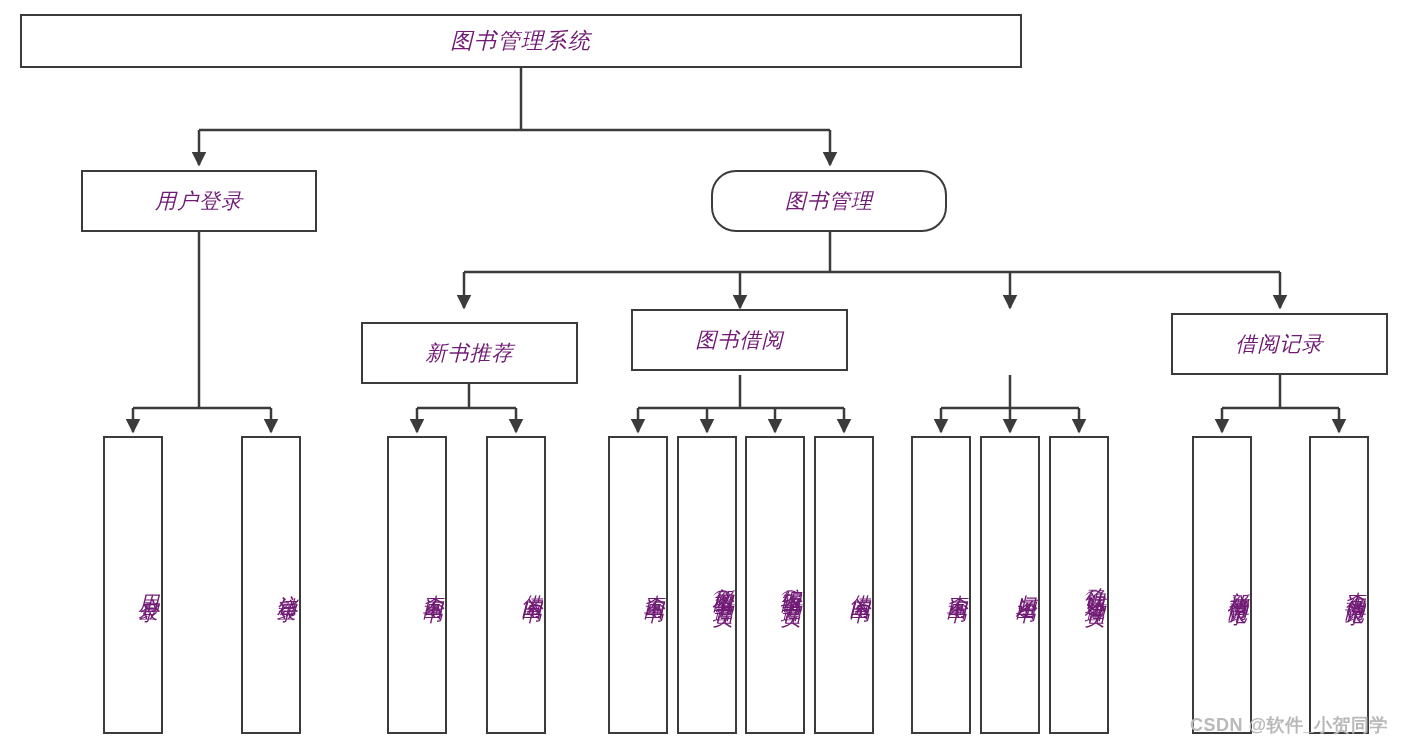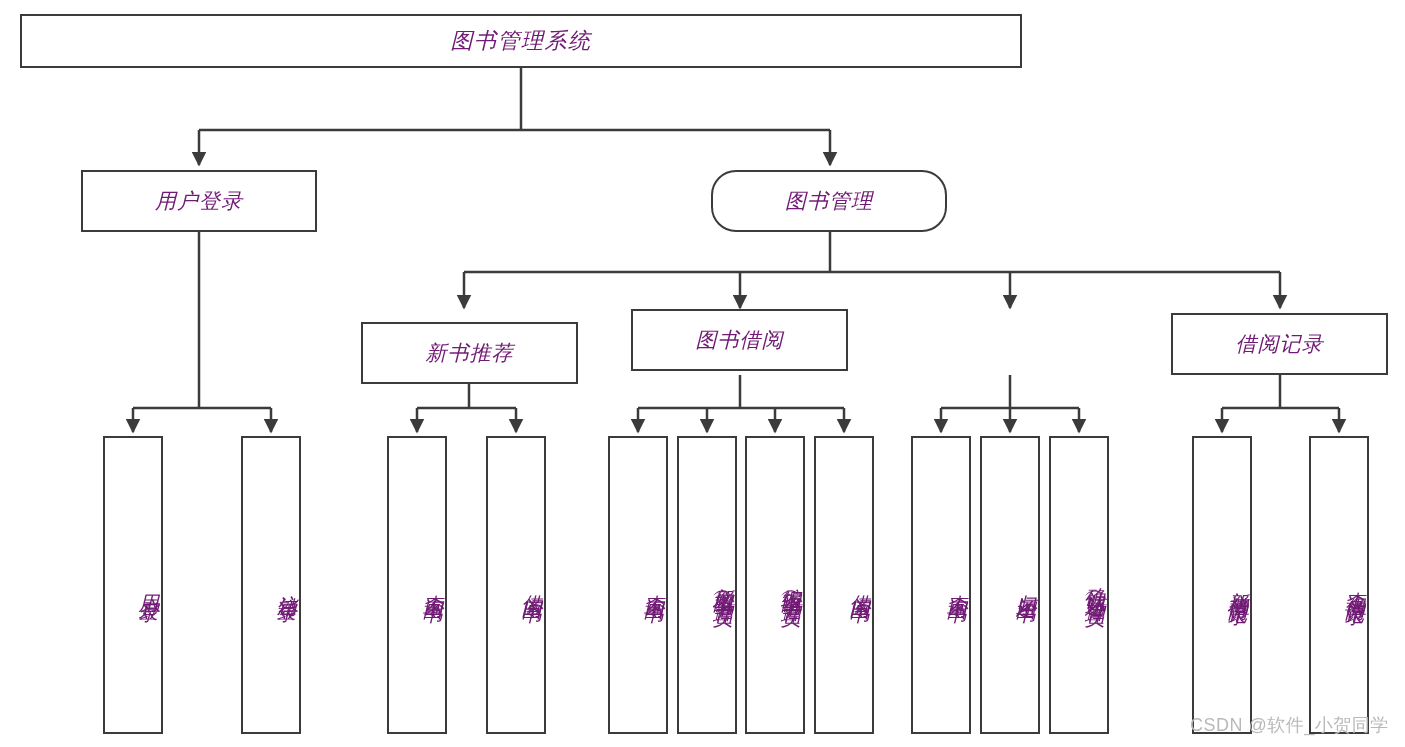--- a/index.html
+++ b/index.html
@@ -62,20 +62,21 @@
     pointer-events: none;
   }
   .watermark {
     position: absolute;
     left: 1190px;
     top: 713px;
     font-size: 18px;
     color: #b9b9b9;
     white-space: nowrap;
     letter-spacing: 0.5px;
+    font-weight: bold;
   }
 </style>
 </head>
 <body>
 
 <div id="canvas">
 
   <svg class="links" viewBox="0 0 1405 747" xmlns="http://www.w3.org/2000/svg">
     <defs>
       <marker id="arrow" viewBox="0 0 10 10" refX="9" refY="5" markerWidth="6" markerHeight="6" orient="auto-start-reverse">

